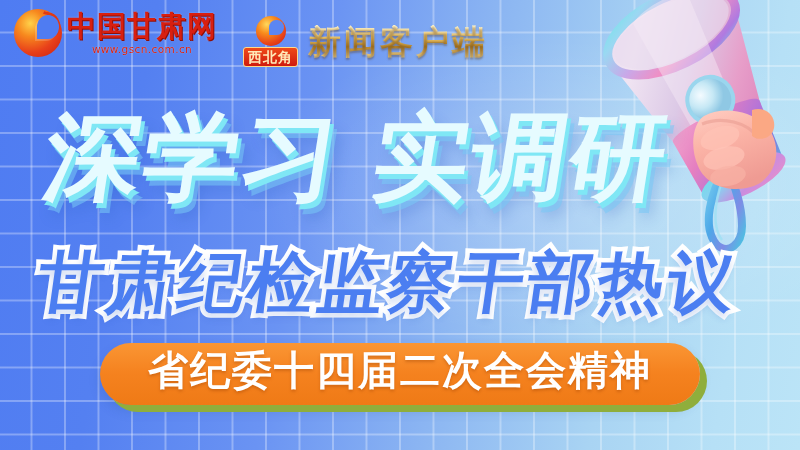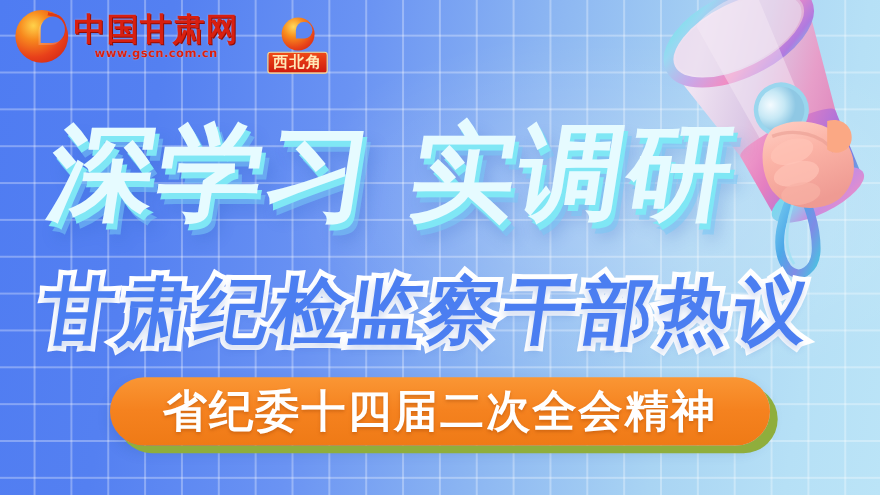--- a/index.html
+++ b/index.html
@@ -52,21 +52,21 @@
   }
   .cn-red{
     font-family:"DejaVu Serif","Liberation Serif",serif;
     font-weight:bold;font-size:29px;letter-spacing:1px;
     color:#d81f10;
     text-shadow:1px 1px 0 #8f0d06, 0 0 2px rgba(255,255,255,.35);
     line-height:1;
   }
   #logo1 .stack{display:flex;flex-direction:column;align-items:center;margin-left:5px;}
   #logo1 .url{
-    font-family:"DejaVu Sans",sans-serif;font-weight:bold;font-size:10.5px;
+    font-family:"DejaVu Sans",sans-serif;font-weight:normal;font-size:10.5px;
     color:#d81f10;letter-spacing:.4px;margin-top:2px;
     text-shadow:0 0 1px rgba(255,255,255,.6);
   }
   #logo2{margin-left:26px;margin-top:17px;}
   #logo2 .stack{display:flex;flex-direction:column;align-items:center;}
   .swoosh-sm{
     position:relative;width:30px;height:30px;border-radius:50%;
     background:radial-gradient(circle at 36% 28%, #ffd95c 0%, #f88c1d 32%, #e84419 66%, #c81a11 100%);
     margin:0 auto;
   }
@@ -130,21 +130,21 @@
 
   
   #pill{
     position:absolute;left:100px;top:343px;width:600px;height:62px;z-index:30;
     border-radius:31px;
     background:linear-gradient(180deg,#fa9634 0%,#f5821f 48%,#ef7a16 100%);
     box-shadow:7px 7px 0 0 #8fae3c, 0 6px 12px rgba(30,70,150,.18);
     display:flex;align-items:center;justify-content:center;
   }
   #pill .txt{
-    font-family:Liberation Serif, serif;
+    font-family:Liberation Mono, monospace;
     font-weight:bold;font-size:40px;letter-spacing:2px;line-height:1;
     color:#ffffff;white-space:nowrap;
     text-shadow:0 2px 3px rgba(150,60,0,.35);
   }
 </style>
 </head>
 <body>
 
 <div id="poster">
 
@@ -241,20 +241,21 @@
         <div class="cn-red">中国甘肃网</div>
         <div class="url">www.gscn.com.cn</div>
       </div>
     </div>
 
     <div id="logo2" class="logo-block">
       <div class="stack">
         <div class="swoosh-sm"></div>
         <div class="seal">西北角</div>
       </div>
+      <div class="gold">新闻客户端</div>
     </div>
 
   </div>
 
   <div id="line1">
     <div class="txt"><span>深学习</span><span class="gap"></span><span>实调研</span></div>
   </div>
 
   <div id="line2">
     <div class="txt">甘肃纪检监察干部热议</div>

